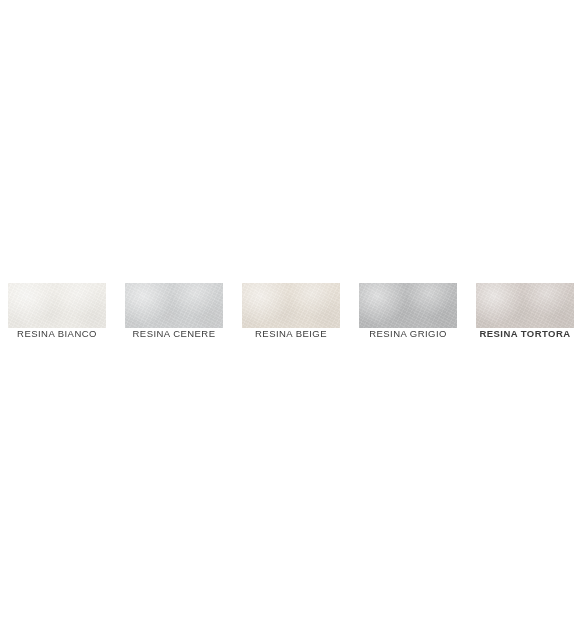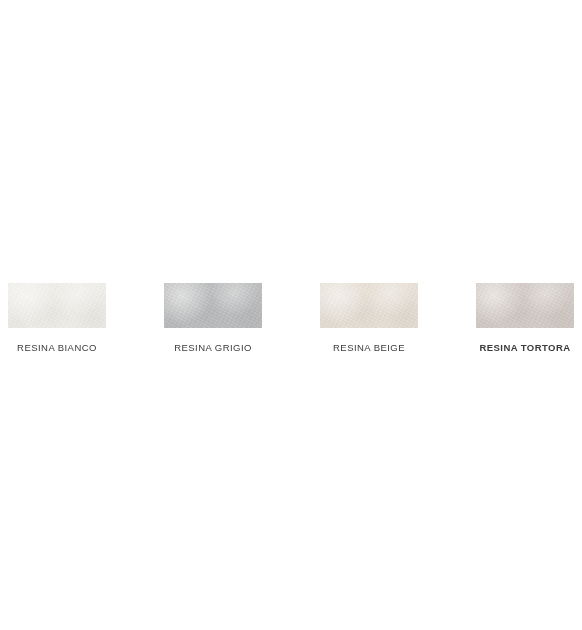--- a/index.html
+++ b/index.html
@@ -68,21 +68,20 @@
     position: absolute;
     inset: 0;
     background-image:
       repeating-linear-gradient(27deg, rgba(255,255,255,0.10) 0px, rgba(255,255,255,0.10) 1px, rgba(0,0,0,0.012) 1px, rgba(0,0,0,0.012) 3px),
       repeating-linear-gradient(-64deg, rgba(255,255,255,0.07) 0px, rgba(255,255,255,0.07) 1px, rgba(0,0,0,0.010) 1px, rgba(0,0,0,0.010) 4px);
     opacity: 0.85;
     pointer-events: none;
   }
 
   .swatch-label {
-    margin-top: 14px;
     font-size: 9.5px;
     line-height: 12px;
     letter-spacing: 0.45px;
     color: #3b3b3b;
     text-transform: uppercase;
     white-space: nowrap;
     text-align: center;
   }
 </style>
 </head>
@@ -90,29 +89,33 @@
 
 <div class="page">
 
   <div class="swatch-gallery">
 
     <div class="swatch-item">
       <div class="swatch-chip" style="background-color: rgb(241, 239, 234);"></div>
       <div class="swatch-label" style="color: rgb(59, 59, 59);">RESINA BIANCO</div>
     </div>
 
-
     <div class="swatch-item">
-      <div class="swatch-chip" style="background-color: rgb(188, 189, 190);"></div>
-      <div class="swatch-label" style="color: rgb(59, 59, 59);">RESINA GRIGIO</div>
+      <div class="swatch-chip" style="background-color: rgb(210, 212, 213);"></div>
+      <div class="swatch-label" style="color: rgb(59, 59, 59);">RESINA CENERE</div>
     </div>
 
     <div class="swatch-item">
       <div class="swatch-chip" style="background-color: rgb(232, 225, 215);"></div>
       <div class="swatch-label" style="color: rgb(59, 59, 59);">RESINA BEIGE</div>
+    </div>
+
+    <div class="swatch-item">
+      <div class="swatch-chip" style="background-color: rgb(188, 189, 190);"></div>
+      <div class="swatch-label" style="color: rgb(59, 59, 59);">RESINA GRIGIO</div>
     </div>
 
     <div class="swatch-item">
       <div class="swatch-chip" style="background-color: rgb(212, 204, 199);"></div>
       <div class="swatch-label" style="color: rgb(59, 59, 59); font-weight: bold;">RESINA TORTORA</div>
     </div>
 
   </div>
 
 </div>

